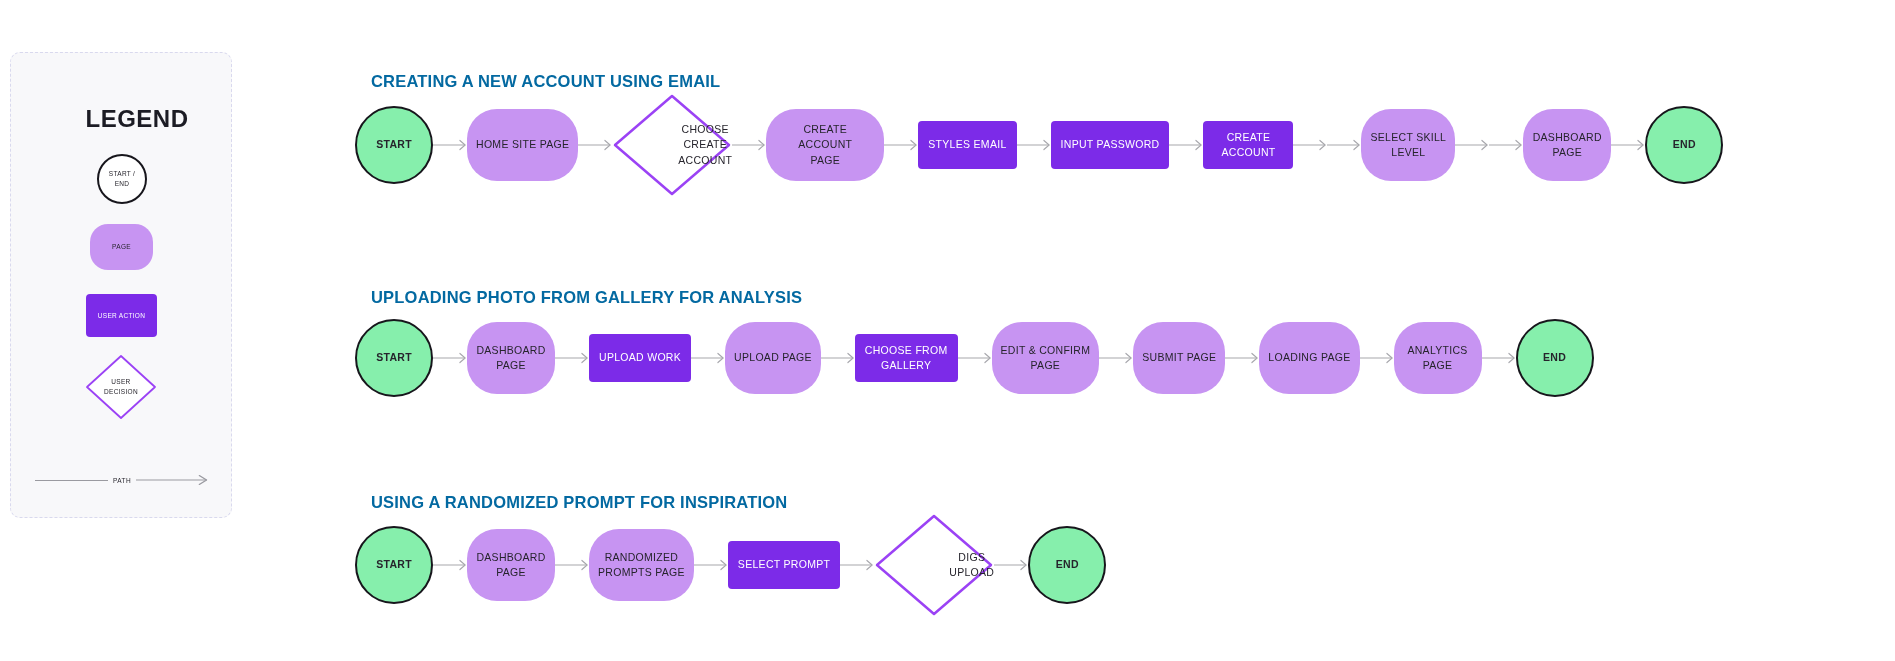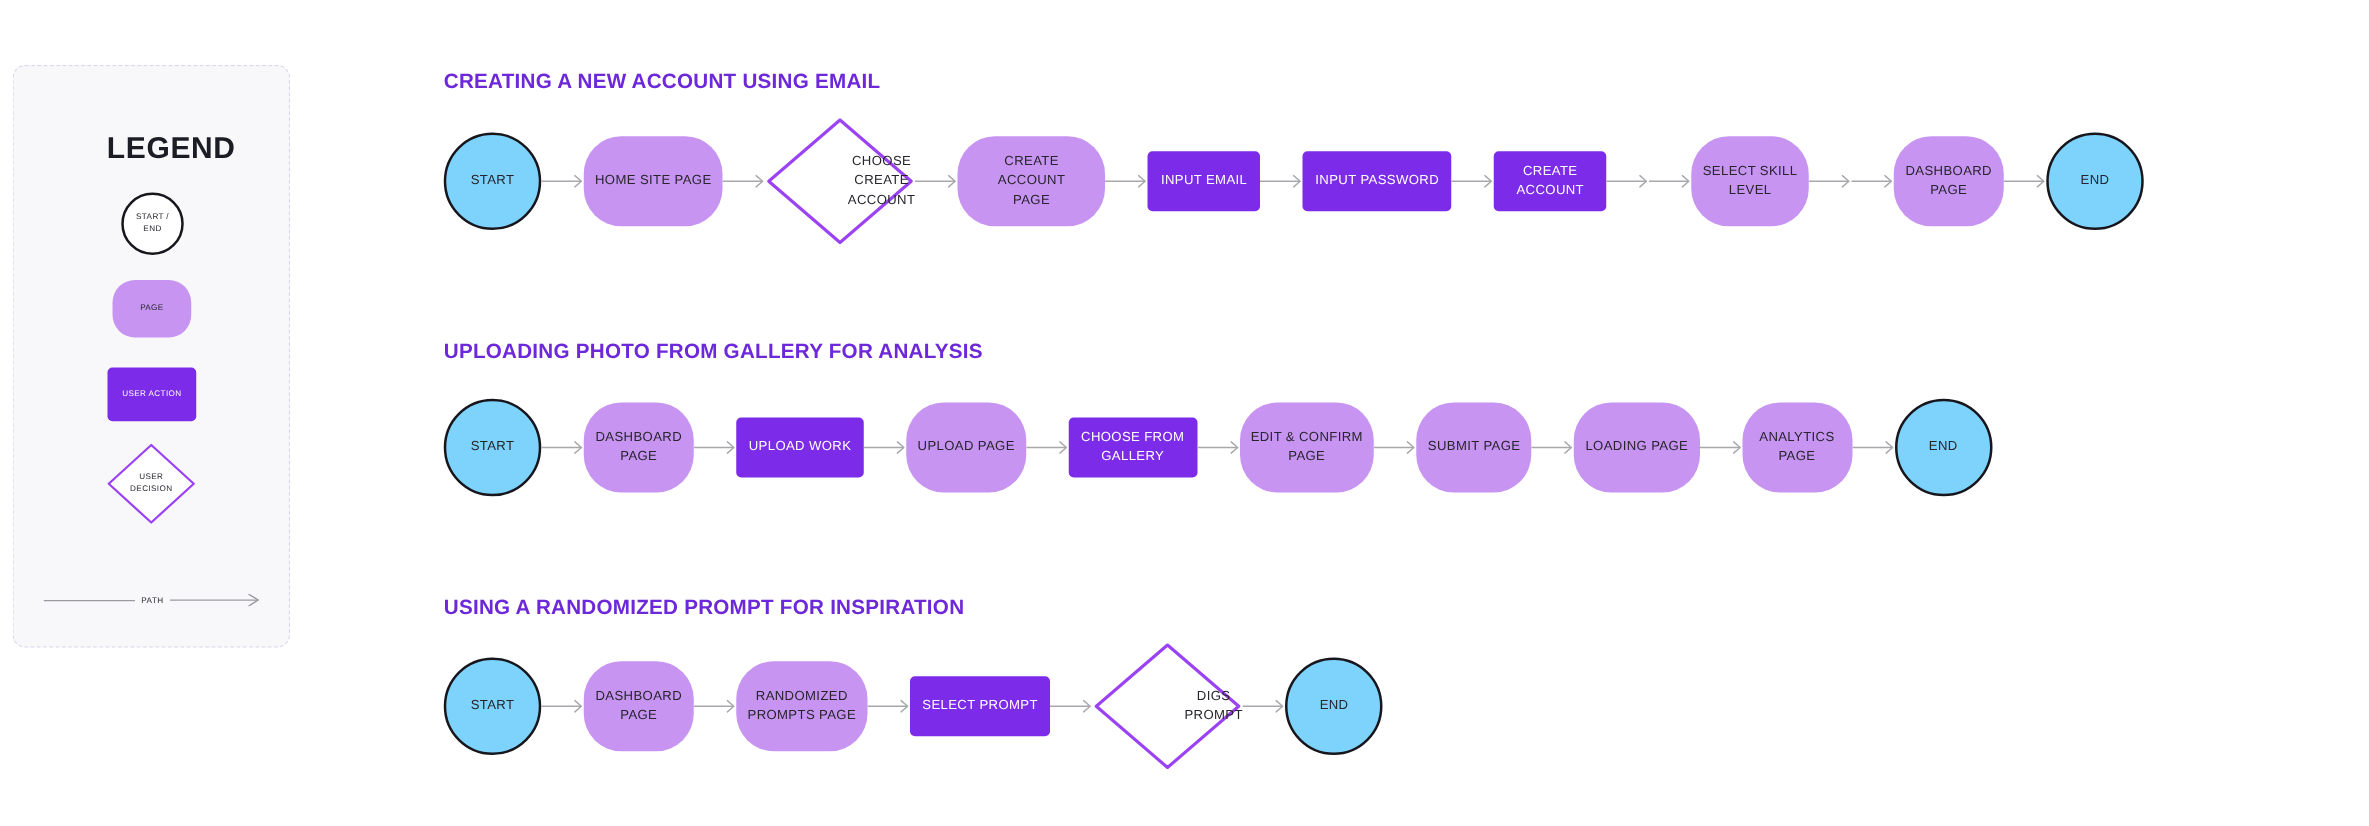--- a/index.html
+++ b/index.html
@@ -22,30 +22,30 @@
   .lg-decision .lg-label{position:absolute;inset:0;display:flex;align-items:center;justify-content:center;}
   .lg-label{font-size:6.5px;letter-spacing:.3px;color:#26242C;text-align:center;white-space:pre-line;line-height:1.5;}
   .lg-action .lg-label{color:#fff;}
   .lg-path{position:absolute;left:24px;top:420px;width:174px;height:14px;
            display:flex;align-items:center;gap:5px;}
   .lg-path .pline{flex:1;height:0;border-top:1px solid #9A9AA0;}
   .lg-path .plabel{font-size:6.5px;letter-spacing:.4px;color:#26242C;}
   .lg-path svg{flex:1;display:block;}
 
   
-  .flow-title{position:absolute;left:355px;margin:0;font-size:16.5px;font-weight:700;
-              letter-spacing:.2px;color:#6d28d9;}
+  .flow-title{position:absolute;left:355px;margin:16px;font-size:16.5px;font-weight:700;
+              letter-spacing:.2px;color:#0369a1;}
   #title-0{top:56px;} #title-1{top:272px;text-align:center;} #title-2{top:477px;}
   .flow-row{position:absolute;left:355px;height:104px;display:flex;align-items:center;}
   #row-0{top:93px;} #row-1{top:306px;} #row-2{top:513px;}
 
   .node{box-sizing:border-box;flex:none;display:flex;align-items:center;justify-content:center;}
   .nlabel{white-space:pre-line;text-align:center;font-size:10.5px;letter-spacing:.3px;
           line-height:1.45;color:#26242C;}
-  .node.terminal{width:78px;height:78px;border-radius:50%;border:2.5px solid #17161C;background:#7dd3fc;}
+  .node.terminal{width:78px;height:78px;border-radius:50%;border:2.5px solid #17161C;background:#86efac;font-weight:bold;}
   .node.page{min-width:88px;max-width:118px;height:72px;padding:0 9px;border-radius:30px;background:#C794F2;}
   .node.action{min-width:90px;max-width:120px;height:48px;padding:0 10px;border-radius:4px;background:#7C2BE8;}
   .node.action .nlabel{color:#fff;}
   .node.decision{position:relative;width:120px;height:104px;padding:0;justify-content:flex-end;}
   .node.decision svg{position:absolute;inset:0;}
   .node.decision .nlabel{position:relative;font-size:10.5px;}
   .arrow{flex:none;width:34px;height:12px;}
   .arrow svg{display:block;width:100%;height:12px;}
 </style>
 </head>
@@ -125,21 +125,21 @@
         <span class="nlabel">CREATE ACCOUNT
 PAGE</span>
       </div>
       <div class="arrow">
         <svg viewBox="0 0 36 12" preserveAspectRatio="none">
           <path d="M0 6 H34" stroke="#A7A7AC" stroke-width="1.2" fill="none"></path>
           <path d="M28.5 1.5 L34 6 L28.5 10.5" stroke="#A7A7AC" stroke-width="1.2" fill="none" stroke-linecap="round" stroke-linejoin="round"></path>
         </svg>
       </div>
       <div class="node action">
-        <span class="nlabel">INPUT EMAIL</span>
+        <span class="nlabel">STYLES EMAIL</span>
       </div>
       <div class="arrow">
         <svg viewBox="0 0 36 12" preserveAspectRatio="none">
           <path d="M0 6 H34" stroke="#A7A7AC" stroke-width="1.2" fill="none"></path>
           <path d="M28.5 1.5 L34 6 L28.5 10.5" stroke="#A7A7AC" stroke-width="1.2" fill="none" stroke-linecap="round" stroke-linejoin="round"></path>
         </svg>
       </div>
       <div class="node action">
         <span class="nlabel">INPUT PASSWORD</span>
       </div>
@@ -326,21 +326,21 @@
         <svg viewBox="0 0 36 12" preserveAspectRatio="none">
           <path d="M0 6 H34" stroke="#A7A7AC" stroke-width="1.2" fill="none"></path>
           <path d="M28.5 1.5 L34 6 L28.5 10.5" stroke="#A7A7AC" stroke-width="1.2" fill="none" stroke-linecap="round" stroke-linejoin="round"></path>
         </svg>
       </div>
       <div class="node decision">
         <svg viewBox="0 0 120 104">
           <polygon points="60,3 117,52 60,101 3,52" fill="#ffffff" stroke="#9B42F5" stroke-width="2.5" stroke-linejoin="round"></polygon>
         </svg>
         <span class="nlabel">DIGS
-PROMPT</span>
+UPLOAD</span>
       </div>
       <div class="arrow">
         <svg viewBox="0 0 36 12" preserveAspectRatio="none">
           <path d="M0 6 H34" stroke="#A7A7AC" stroke-width="1.2" fill="none"></path>
           <path d="M28.5 1.5 L34 6 L28.5 10.5" stroke="#A7A7AC" stroke-width="1.2" fill="none" stroke-linecap="round" stroke-linejoin="round"></path>
         </svg>
       </div>
       <div class="node terminal">
         <span class="nlabel">END</span>
       </div>

